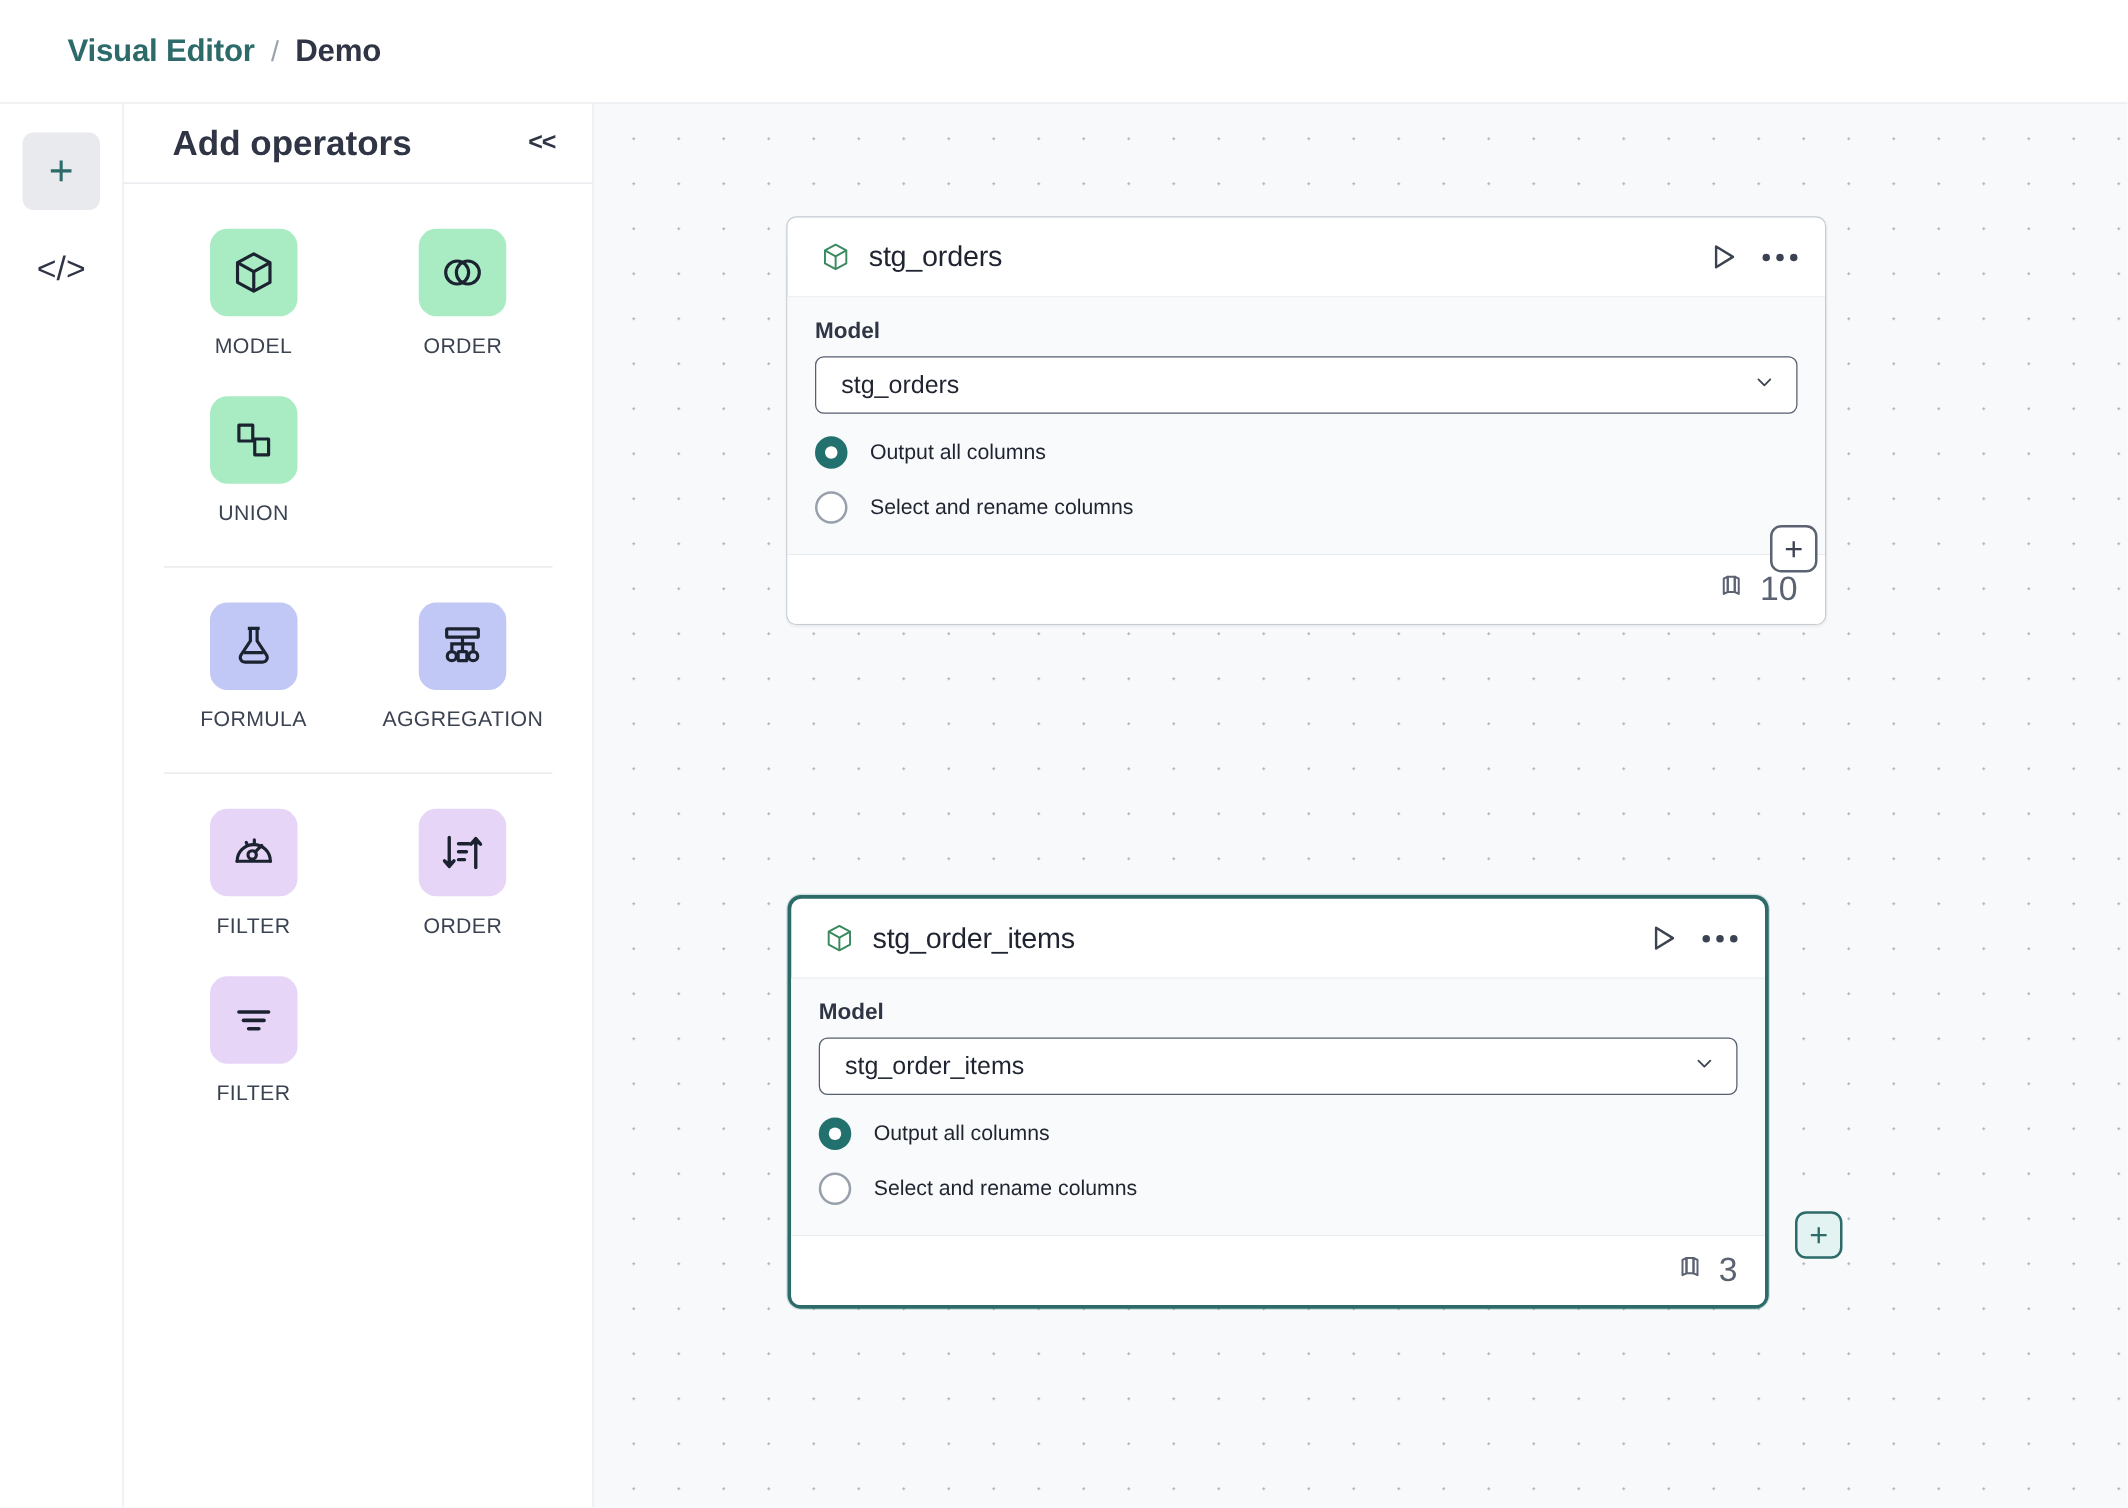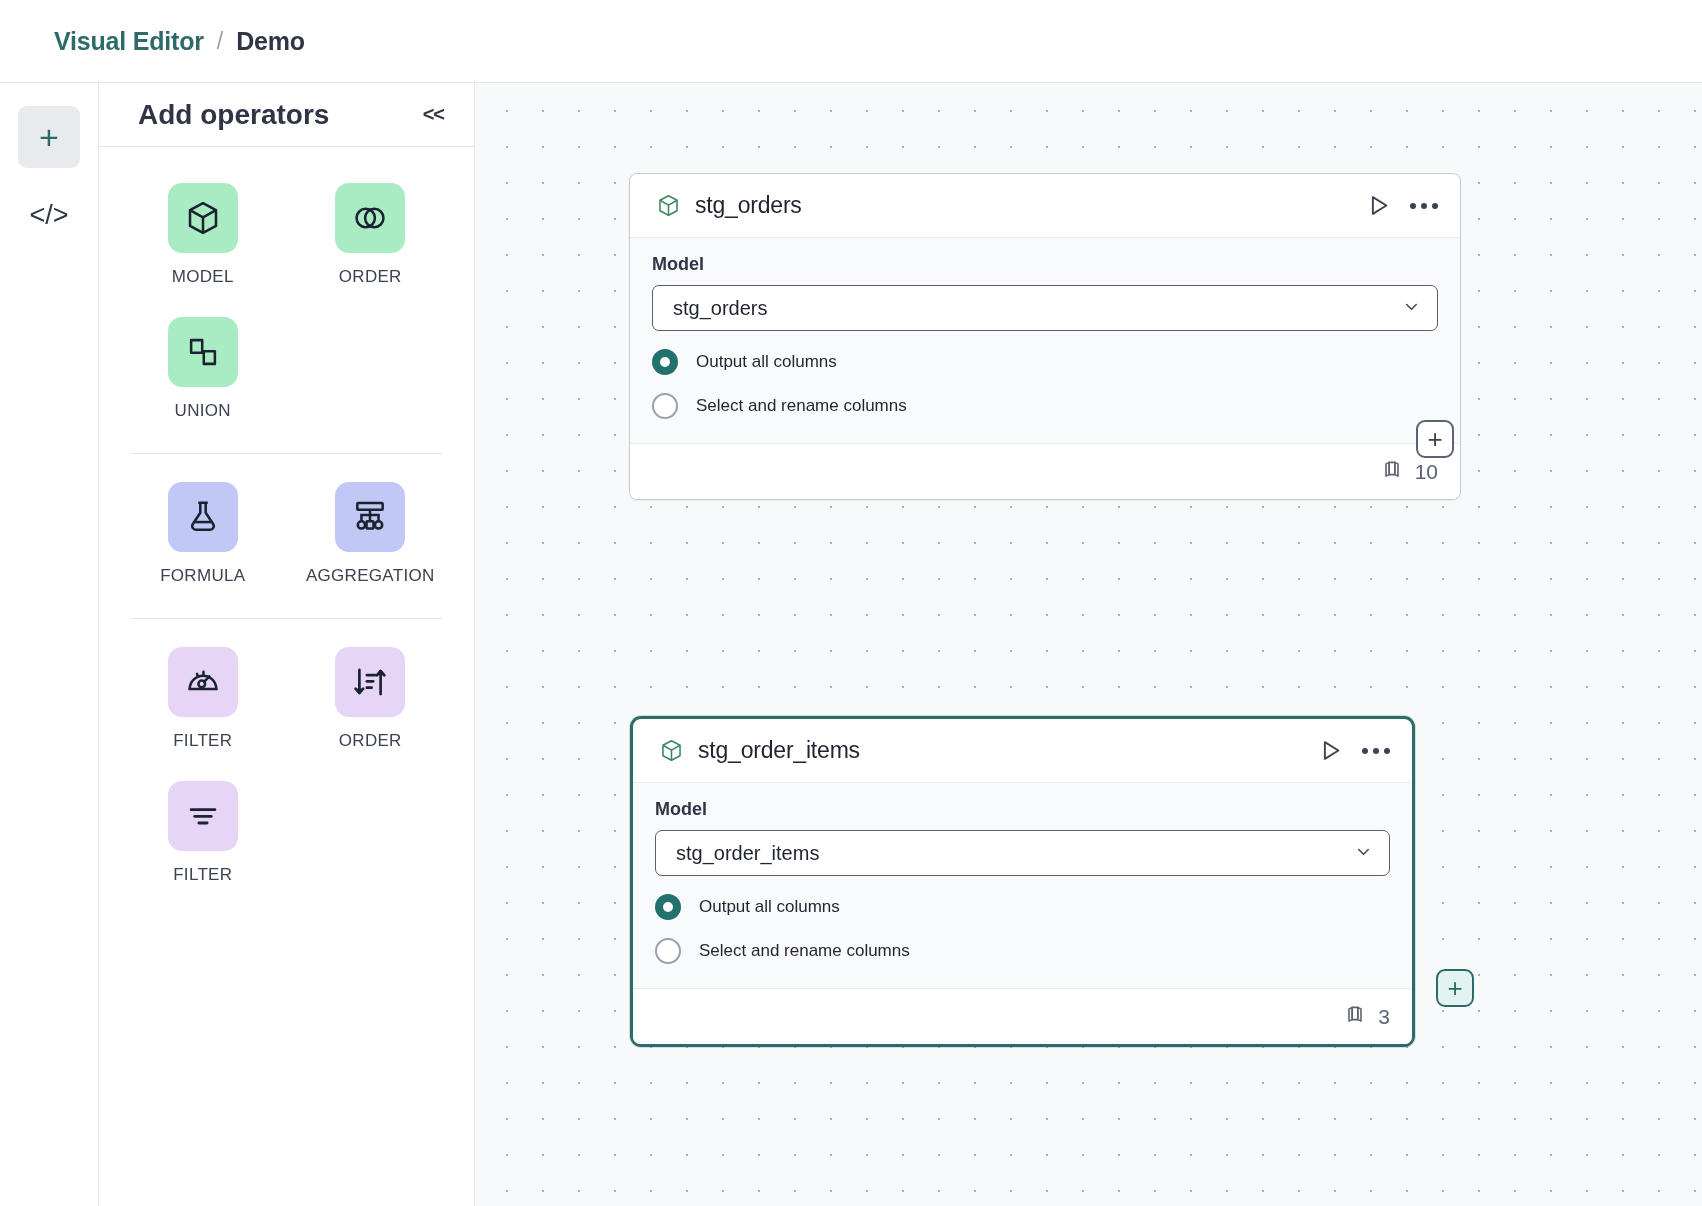--- a/index.html
+++ b/index.html
@@ -246,21 +246,21 @@
     height: 56px;
     display: flex;
     align-items: center;
     justify-content: flex-end;
     padding-right: 22px;
     gap: 11px;
     background: #ffffff;
     border-bottom-left-radius: 7px;
     border-bottom-right-radius: 7px;
   }
-  .col-count { font-size: 21px; color: #5b6372; }
+  .col-count { font-size: 27px; color: #5b6372; }
 
   .connector {
     position: absolute;
     width: 38px; height: 38px;
     border-radius: 9px;
     border: 2px solid #5b6372;
     background: #ffffff;
     display: flex;
     align-items: center;
     justify-content: center;

